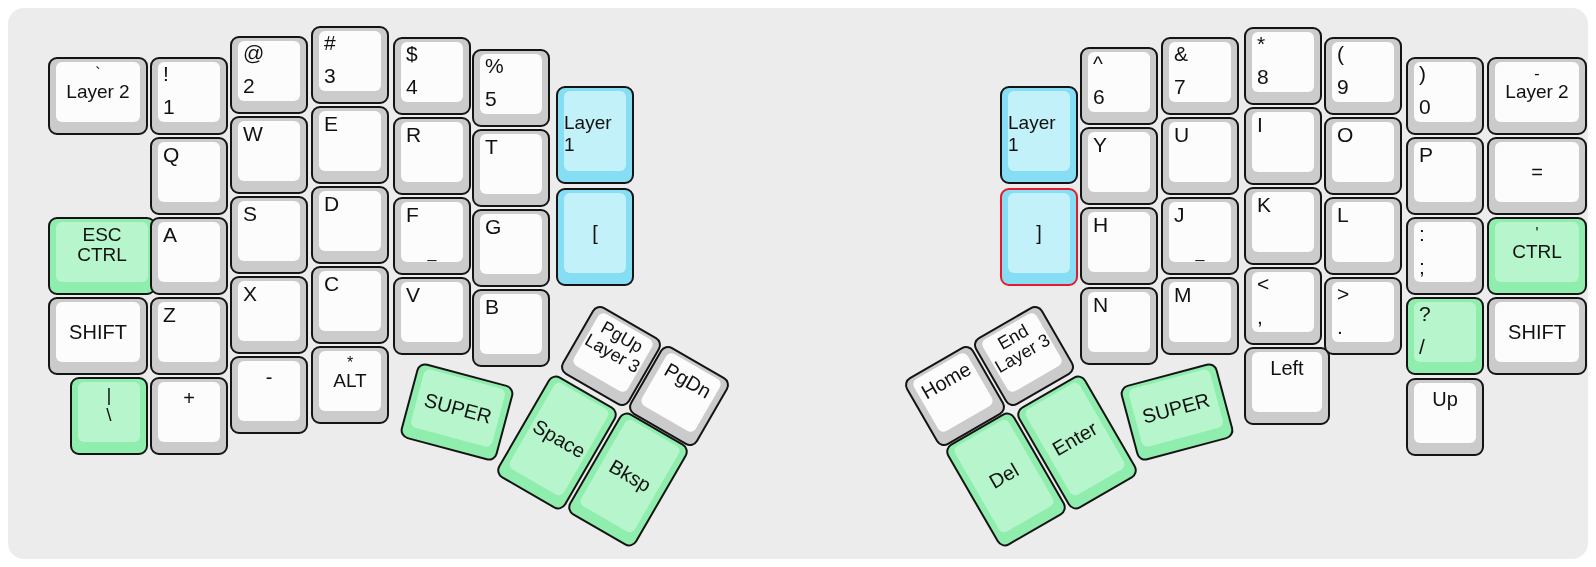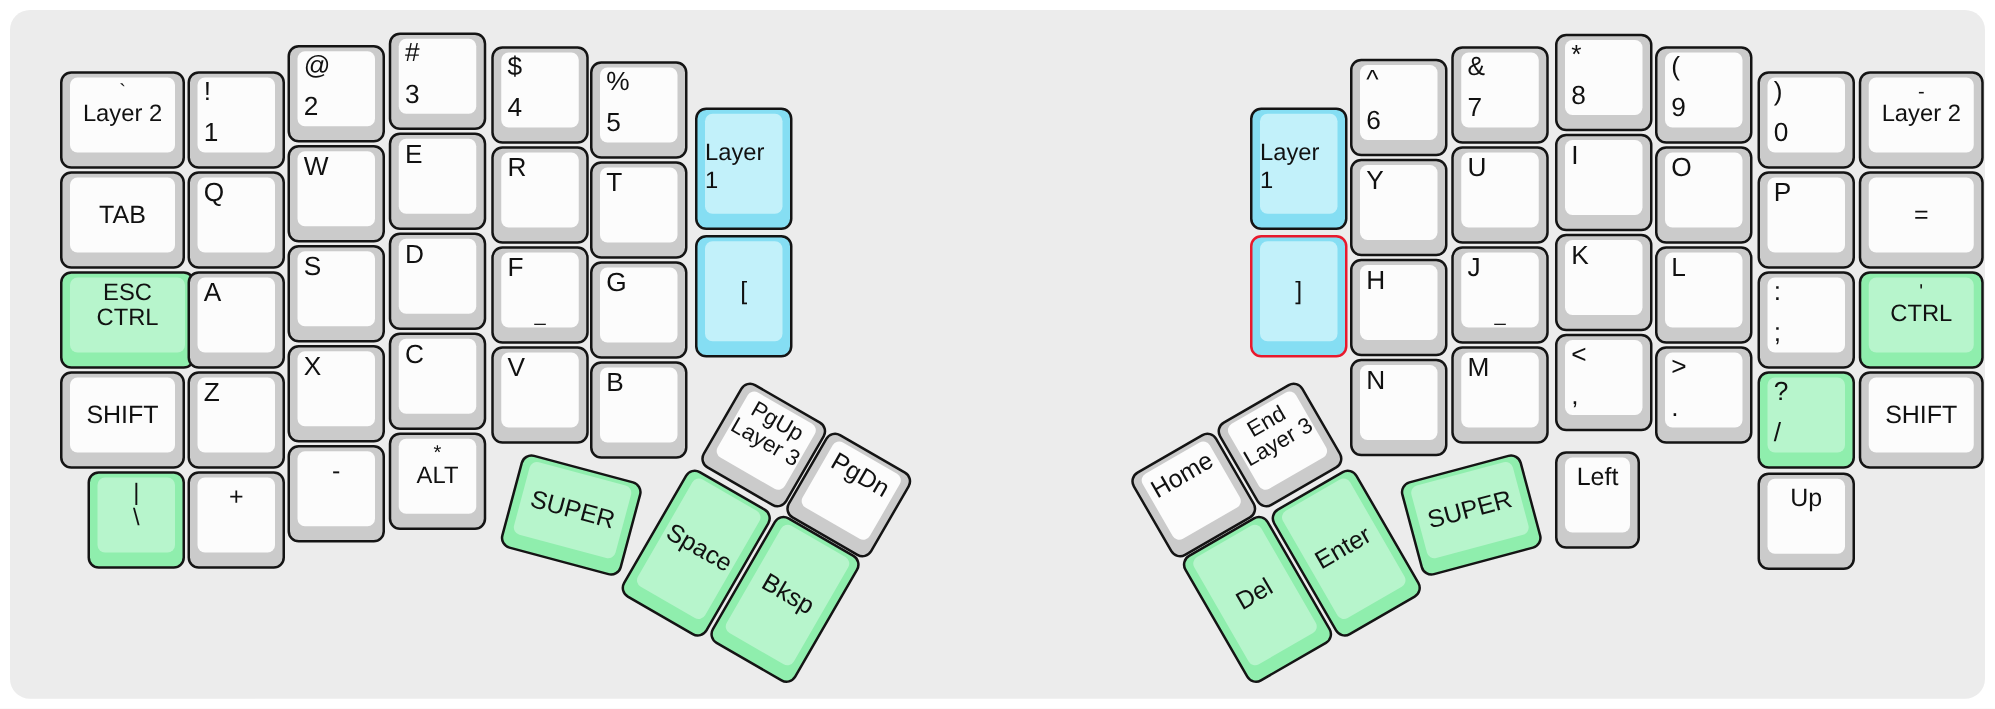--- a/index.html
+++ b/index.html
@@ -58,25 +58,20 @@
 </head>
 <body style="--panel: #ececec; --kborder: #141414; --label: #111111; --white-base: #cbcbcb; --white-top: #fcfcfc; --green-base: #8feead; --green-top: #b7f5cc; --cyan-base: #85def3; --cyan-top: #c2f1fa; --hl: #e8192c; background: rgb(255, 255, 255);">
 
 <div class="board">
     <div class="key c-white" style="left: 40px; top: 49px; width: 100px; height: 78px;">
       <div class="cap l-two">
         <span class="sm">`</span>
         <span>Layer 2</span>
       </div>
     </div>
-    <div class="key c-white" style="left: 40px; top: 129px; width: 100px; height: 78px;">
-      <div class="cap l-word">
-        <span>TAB</span>
-      </div>
-    </div>
     <div class="key c-green" style="left: 40px; top: 209px; width: 108px; height: 78px;">
       <div class="cap l-two">
         <span>ESC</span>
         <span>CTRL</span>
       </div>
     </div>
     <div class="key c-white" style="left: 40px; top: 289px; width: 100px; height: 78px;">
       <div class="cap l-word">
         <span>SHIFT</span>
       </div>
@@ -313,21 +308,21 @@
       <div class="cap l-letter">
         <span>K</span>
       </div>
     </div>
     <div class="key c-white" style="left: 1236px; top: 259px; width: 78px; height: 78px;">
       <div class="cap l-sym2">
         <span>&lt;</span>
         <span>,</span>
       </div>
     </div>
-    <div class="key c-white" style="left: 1236px; top: 339px; width: 68px; height: 78px; margin-top: 14px;">
+    <div class="key c-white" style="left: 1236px; top: 339px; width: 86px; height: 78px;">
       <div class="cap l-wordtop">
         <span>Left</span>
       </div>
     </div>
     <div class="key c-white" style="left: 1316px; top: 29px; width: 78px; height: 78px;">
       <div class="cap l-sym2">
         <span>(</span>
         <span>9</span>
       </div>
     </div>

